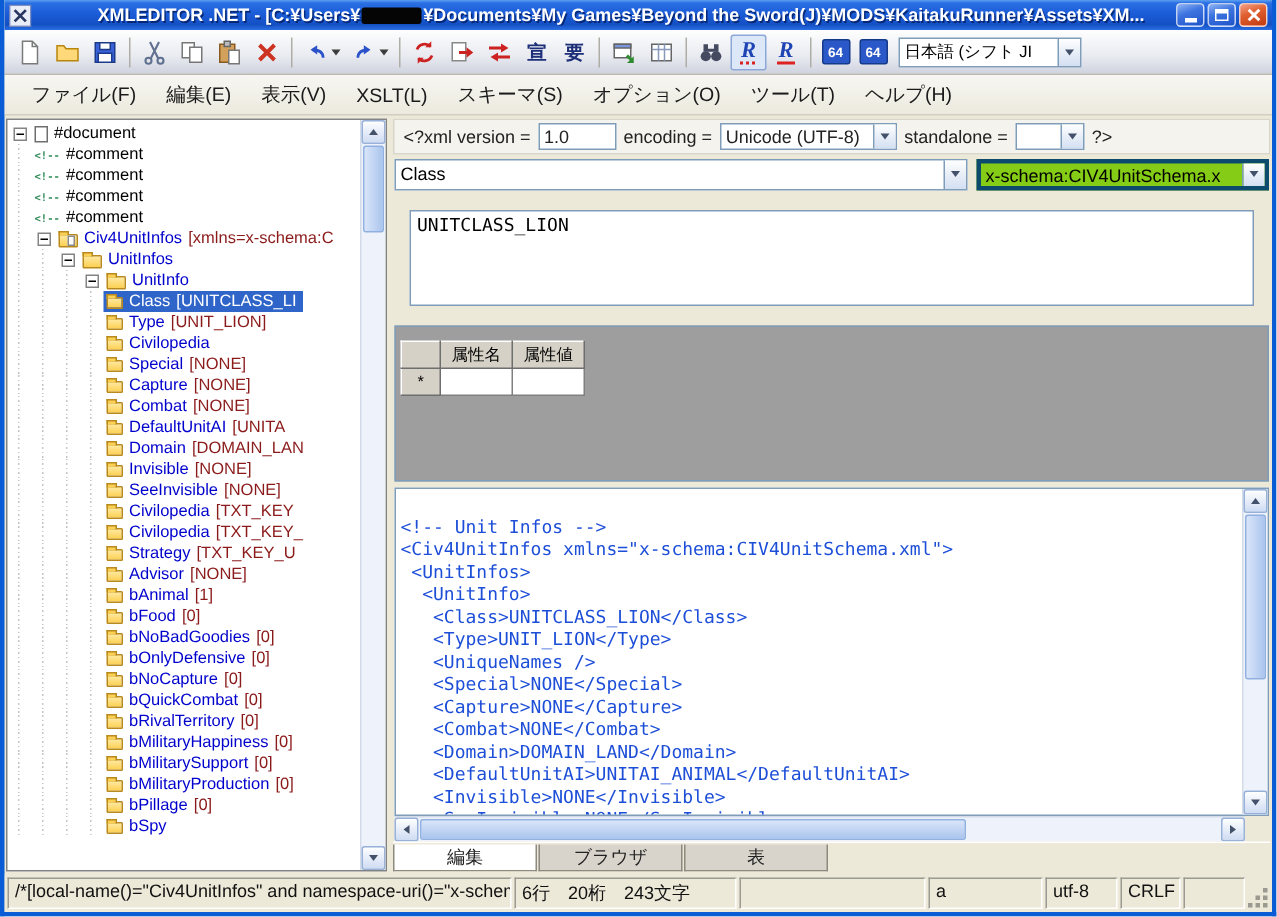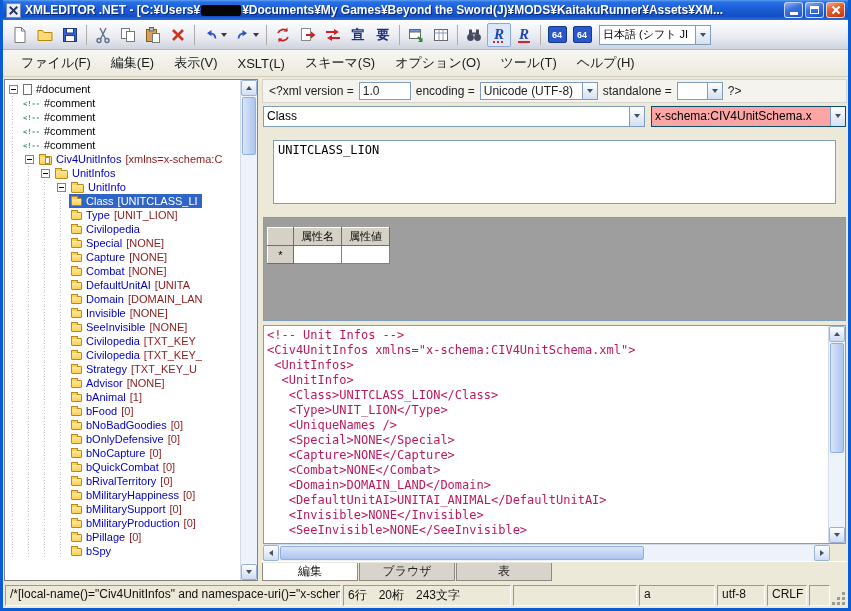--- a/index.html
+++ b/index.html
@@ -7,21 +7,21 @@
   body { font-family:"Liberation Sans",sans-serif; background:#fff; }
 
   .window{ width:851px; height:611px; display:flex; flex-direction:column;
     background:#ECE9D8; border:3px solid #0A5CD6; border-top:none; overflow:hidden; }
 
   
   .titlebar{ flex:0 0 20px; display:flex; align-items:center; gap:4px; padding:0 3px;
     background:linear-gradient(180deg,#5ba1f0 0%,#2a6fe3 10%,#1b5cd8 45%,#1450c4 82%,#2a6fe3 100%); }
   .app-icon{ width:15px; height:15px; flex:0 0 auto; }
   .title-text{ flex:1; color:#fff; font-size:12px; font-weight:bold; white-space:nowrap;
-    overflow:hidden; text-shadow:1px 1px 0 rgba(0,25,90,.75); }
+    overflow:hidden; text-shadow:1px 1px 0 rgba(0,25,90,.75);margin-left:40px; }
   .redacted{ display:inline-block; width:40px; height:11px; background:#050505; border-radius:2px; vertical-align:middle; margin:0 1px;}
   .winbtns{ display:flex; gap:2px; }
   .winbtn{ width:19px; height:16px; border-radius:3px; border:1px solid rgba(255,255,255,.7);
     display:flex; align-items:center; justify-content:center; position:relative;
     background:linear-gradient(160deg,#8fb3f5 0%,#3d74e0 40%,#1f54c8 100%); }
   .winbtn.close{ background:linear-gradient(160deg,#f5a088 0%,#e06030 40%,#c03a10 100%); }
   .g-min{ width:8px; height:3px; background:#fff; margin-top:7px; }
   .g-max{ width:9px; height:8px; border:1px solid #fff; border-top:3px solid #fff; }
   .g-x{ width:10px; height:10px; position:relative; }
   .g-x::before,.g-x::after{ content:""; position:absolute; left:4px; top:0; width:2px; height:10px; background:#fff; }
@@ -37,21 +37,21 @@
   .tsep{ width:1px; height:20px; background:#aeaea6; margin:0 3px; flex:0 0 1px; }
   .darrow{ width:0; height:0; border-left:3px solid transparent; border-right:3px solid transparent;
     border-top:4px solid #3c3c3c; margin-left:2px; }
   .kanji-btn{ font-size:13px; font-weight:bold; color:#1c2f78; }
   .badge64{ width:19px; height:17px; background:#2a58c8; border:1px solid #163a8a; border-radius:2px;
     color:#fff; font-size:9px; font-weight:bold; display:flex; align-items:center; justify-content:center; }
   .rglyph{ font-family:"Liberation Serif",serif; font-style:italic; font-weight:bold; font-size:15px; color:#1f44b4; line-height:1; }
   .rsquig{ position:absolute; bottom:3px; left:5px; width:12px; height:2px;
     background:repeating-linear-gradient(90deg,#d22 0 2px,transparent 2px 4px); }
   .rsquig.solid{ background:#d22; }
-  .tool-combo{ height:20px; width:112px; margin-left:4px; border:1px solid #7f9db9; background:#fff;
+  .tool-combo{ height:20px; width:122px; margin-left:4px; border:1px solid #7f9db9; background:#fff;
     display:flex; align-items:center; font-size:11px; }
   .tool-combo .combo-text{ flex:1; padding:0 3px; white-space:nowrap; overflow:hidden; }
 
   
   .menubar{ flex:0 0 26px; display:flex; align-items:center; padding-left:8px;
     background:linear-gradient(180deg,#f7f6f2,#eceade); border-bottom:1px solid #d2cfc2; }
   .menu-item{ padding:4px 10px; font-size:13px; color:#1a1a1a; white-space:nowrap; }
 
   
   .main{ flex:1; display:flex; padding:2px 1px; overflow:hidden; }
@@ -107,49 +107,49 @@
   .decl-input{ width:52px; height:18px; border:1px solid #7f9db9; background:#fff; font-size:12px;
     padding:0 3px; display:flex; align-items:center; }
   .combo{ height:18px; border:1px solid #7f9db9; background:#fff; display:flex; align-items:center; font-size:12px; }
   .combo .combo-text{ flex:1; padding:0 3px; white-space:nowrap; overflow:hidden; }
   .combo-btn{ width:15px; align-self:stretch; background:linear-gradient(180deg,#fefefe,#d3dff2);
     border-left:1px solid #7f9db9; display:flex; align-items:center; justify-content:center; }
   .combo-enc{ width:118px; } .combo-sa{ width:46px; }
 
   .elem-row{ flex:0 0 26px; display:flex; align-items:center; gap:6px; padding:2px 1px; }
   .elem-combo{ flex:0 0 382px; height:21px; }
-  .schema-combo{ flex:1; height:21px; border:1px solid #0c4a6e; background:#fca5a5; }
+  .schema-combo{ flex:1; height:21px; border:3px solid #0c4a6e; background:#84cc16;align-items:flex-end; }
   .schema-combo .combo-text{ font-size:12px; }
 
   .value-box{ flex:0 0 64px; margin:11px; border:1px solid #7f9db9; background:#fff;
     font:12px "DejaVu Sans Mono",monospace; padding:2px 4px; }
 
   .attr-area{ flex:0 0 104px; margin:2px 1px; border:1px solid #7f9db9; background:#9e9e9e; padding:9px 0 0 3px; }
   .attr-table{ border-collapse:collapse; }
   .attr-table td{ height:18px; font-size:11px; text-align:center; }
   .at-head,.at-gut{ background:#d5d1c6; border:1px solid; border-color:#fff #6e6e6e #6e6e6e #fff; width:48px; }
   .at-gut{ width:26px; }
   .at-cell{ background:#fff; border:1px solid #808080; width:48px; }
 
   .source-wrap{ flex:1; display:flex; margin:2px 1px 0; border:1px solid #7f9db9; background:#fff; overflow:hidden; }
   .source{ flex:1; overflow:hidden; font:12px "DejaVu Sans Mono",monospace; line-height:15px;
-    padding:2px 3px; white-space:pre; color:#be185d; }
+    padding:18px 3px; white-space:pre; color:#1d4ed8; }
   .hscroll-row{ flex:0 0 16px; display:flex; margin:0 1px; }
 
   .tabstrip{ flex:0 0 20px; display:flex; border-top:1px solid #fff; background:#ece9d8; padding-top:1px; }
   .tab{ width:96px; text-align:center; font-size:12px; line-height:17px; background:#d8d4cb;
     border:1px solid #8e8a80; border-top:none; margin-right:1px; color:#222; }
   .tab.active{ background:#fff; }
 
   
   .statusbar{ flex:0 0 24px; background:#ECE9D8; display:flex; align-items:stretch; gap:2px;
     padding:2px 2px; font-size:12px; color:#111; }
   .seg{ border:1px solid; border-color:#9a9a91 #fff #fff #9a9a91; padding:1px 4px;
     white-space:nowrap; overflow:hidden; }
-  .seg-xpath{ width:336px; } .seg-pos{ width:168px; } .seg-gap{ width:124px; }
+  .seg-xpath{ width:336px; } .seg-pos{ width:148px; } .seg-gap{ width:124px; }
   .seg-mode{ width:76px; } .seg-enc{ width:48px; } .seg-eol{ width:40px; } .seg-rest{ flex:1; }
   .grip{ width:14px; position:relative; }
   .grip::after{ content:""; position:absolute; right:1px; bottom:1px; width:3px; height:3px; background:#9a9a91;
     box-shadow:-5px 0 0 #9a9a91,-10px 0 0 #9a9a91,0 -5px 0 #9a9a91,-5px -5px 0 #9a9a91,0 -10px 0 #9a9a91; }
 </style>
 </head>
 <body>
 
 <div class="window">
 

